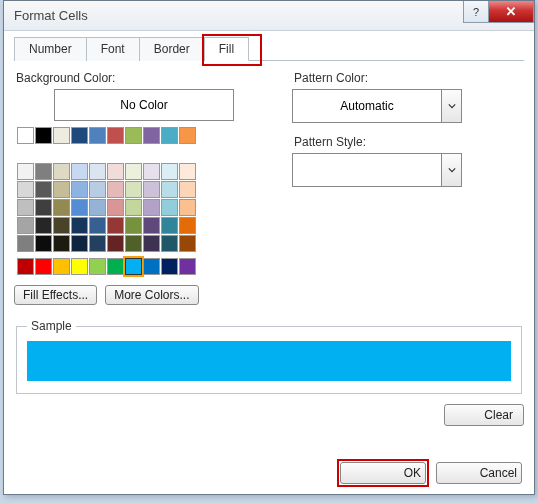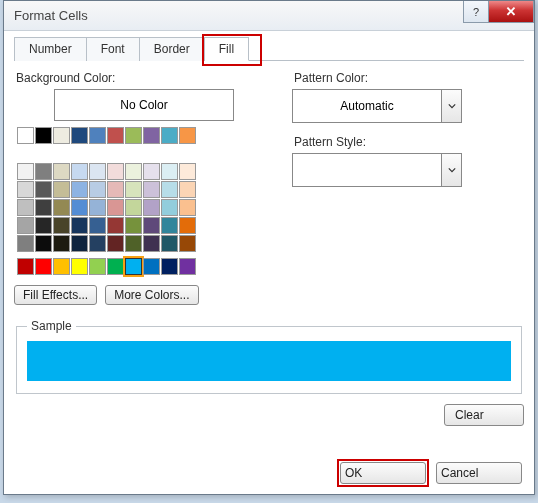--- a/index.html
+++ b/index.html
@@ -36,21 +36,21 @@
   .nocolor-btn { width:180px; height:32px; margin:0 auto 6px auto; display:flex;
     align-items:center; justify-content:center; border:1px solid #888; background:#fff;}
   .swatch-grid { display:grid; grid-template-columns: repeat(10, 17px); grid-auto-rows:17px;
     gap:1px; margin:2px 0 6px 3px; width: max-content;}
   .sw { width:17px; height:17px; border:1px solid #999; cursor:pointer;}
   .sw-row-gap { height:6px; grid-column: 1 / -1; border:none;}
   .standard-grid { display:grid; grid-template-columns: repeat(10, 17px); grid-auto-rows:17px;
     gap:1px; margin:4px 0 10px 3px;}
   .sel { outline:2px solid #f7a013; outline-offset:0; border:1px solid #333;}
   .btn { padding:2px 8px; border:1px solid #888; border-radius:3px;
-    background:linear-gradient(#fcfcfc,#e6e6e6); cursor:pointer; min-width:70px; text-align:left;
+    background:linear-gradient(#fcfcfc,#e6e6e6); cursor:pointer; min-width:70px; text-align:right;
     font-size:12px; color:#222; display:inline-block;}
   .btn-row { display:flex; gap:8px; margin-top:4px;}
   .select-box { display:flex; border:1px solid #888; background:#fff; height:34px; width:170px;}
   .select-box .txt { flex:1; display:flex; align-items:center; justify-content:center;}
   .select-box .arrow { width:20px; border-left:1px solid #888;
     display:flex; align-items:center; justify-content:center; background:linear-gradient(#fcfcfc,#e6e6e6);}
   .arrow svg { width:8px; height:8px;}
   fieldset.sample { border:1px solid #c0c6cc; margin-top:14px; padding:8px 10px 12px 10px;}
   fieldset.sample legend { padding:0 4px; color:#333;}
   .sample-bar { width:100%; height:40px; }

